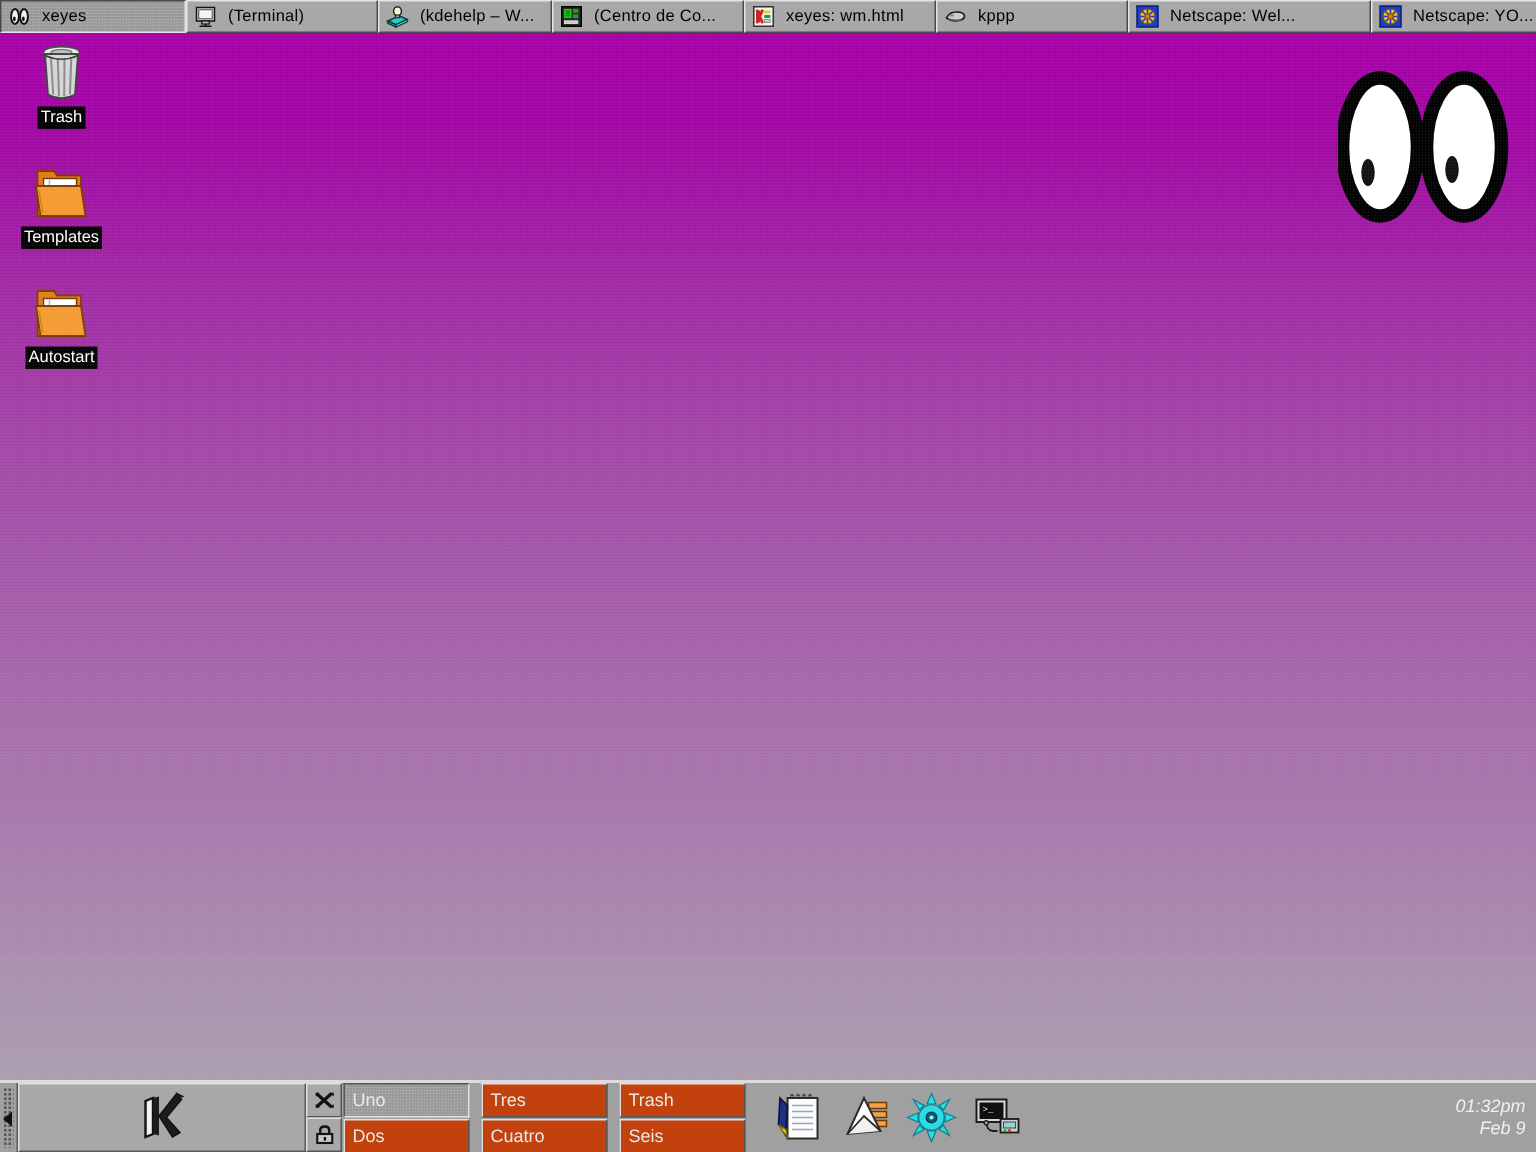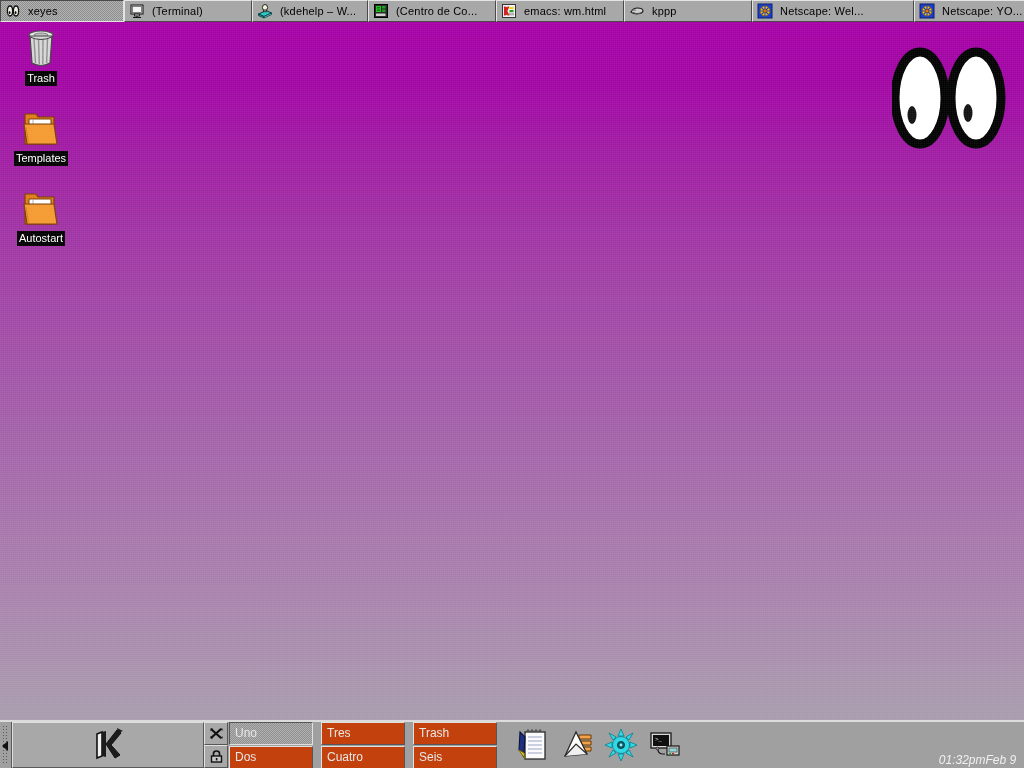--- a/index.html
+++ b/index.html
@@ -210,21 +210,21 @@
   #launchers {
     flex: 0 0 auto;
     display: flex; align-items: center;
     gap: 10px;
     padding: 0 14px 0 18px;
   }
   .launch { width: 34px; height: 34px; position: relative; cursor: default; }
   #panel-filler { flex: 1 1 auto; }
   #clock {
     flex: 0 0 86px;
-    display: flex; flex-direction: row;
+    display: flex; flex-direction: column;
     align-items: flex-end; justify-content: center;
     padding-right: 7px;
     font-style: italic;
     font-size: 12px;
     color: #f0f0f0;
     line-height: 15px;
     cursor: default;
   }
 </style>
 </head>
@@ -354,21 +354,21 @@
       <span class="task-ico">
         <svg width="16" height="16" viewBox="0 0 16 16">
           <rect x="1.5" y="1.5" width="13" height="13" fill="#f2f2f2" stroke="#333" stroke-width="1"></rect>
           <path d="M3 4 L6 4 L6 12 L3 12 Z" fill="#d32020"></path>
           <path d="M3.5 3.5 L7.5 12.5 M7.5 3.5 L3.5 12.5" stroke="#d32020" stroke-width="1.8"></path>
           <rect x="8.5" y="4" width="4" height="2" fill="#e8d400"></rect>
           <rect x="8.5" y="7" width="4" height="2" fill="#19a019"></rect>
           <rect x="8.5" y="10" width="4" height="2" fill="#cccccc" stroke="#777" stroke-width="0.5"></rect>
         </svg>
       </span>
-      <span class="task-label">emacs: wm.html</span>
+      <span class="task-label">xeyes: wm.html</span>
     </div>
 
     <div class="task-btn" style="width:128px">
       <span class="task-ico">
         <svg width="16" height="16" viewBox="0 0 16 16">
           <path d="M2 9 Q4 5 8.5 5 Q13.5 5 14 7.5 Q14.2 9.5 11 10.5 Q6 11.8 2 9 Z" fill="#cfcfcf" stroke="#1a1a1a" stroke-width="1.1"></path>
           <path d="M3 9.4 Q7 11.4 12 10" stroke="#5a5a5a" stroke-width="1" fill="none"></path>
           <ellipse cx="5.5" cy="7.2" rx="1.6" ry="0.9" fill="#8f8f8f"></ellipse>
         </svg>
       </span>

